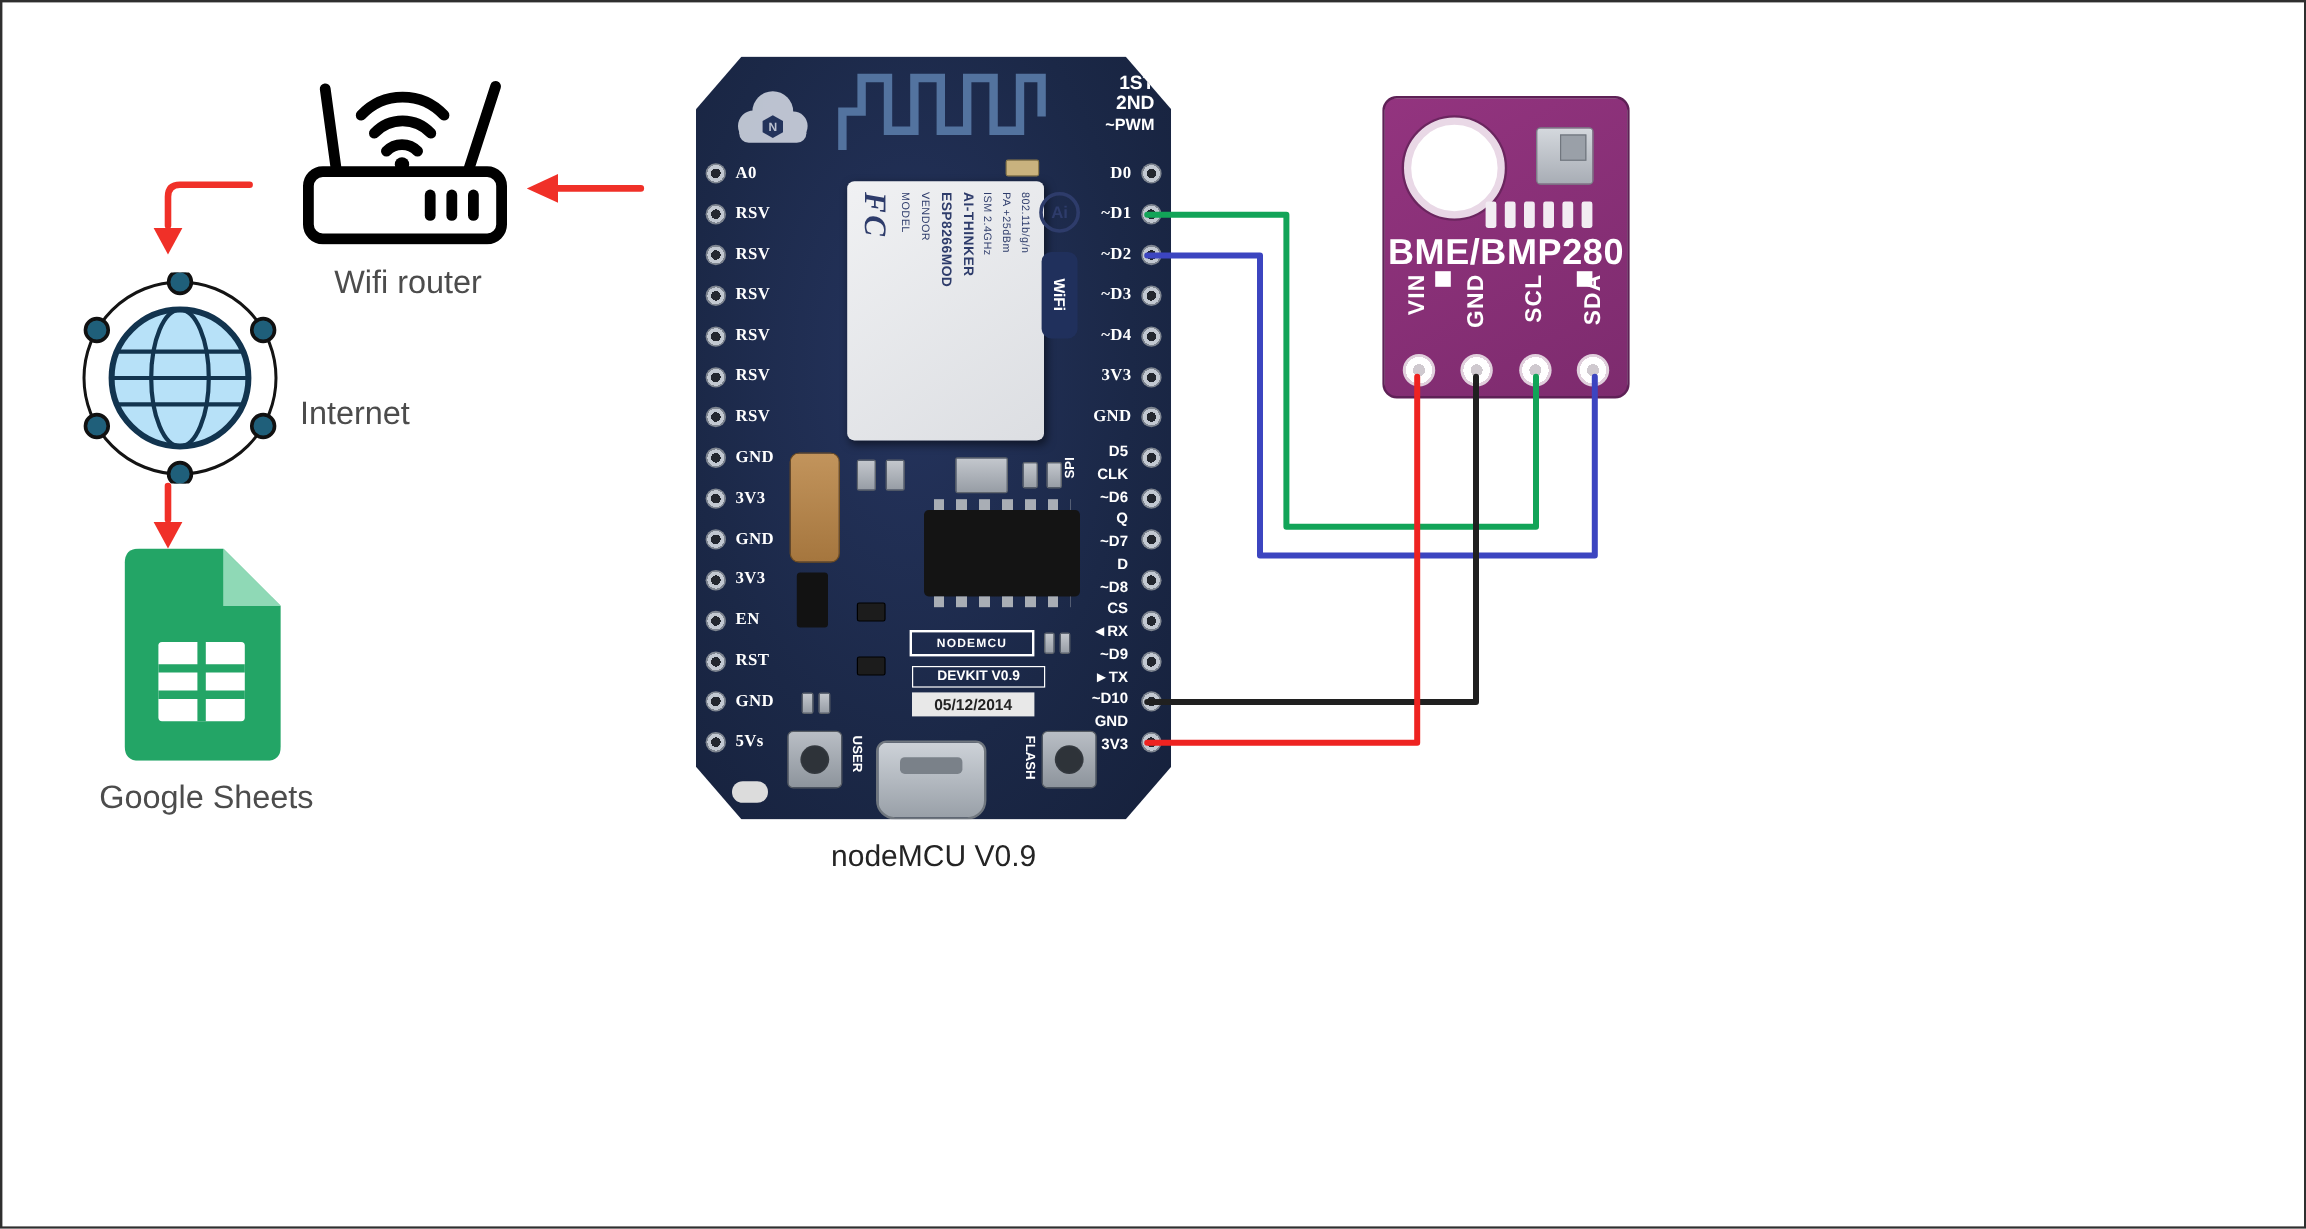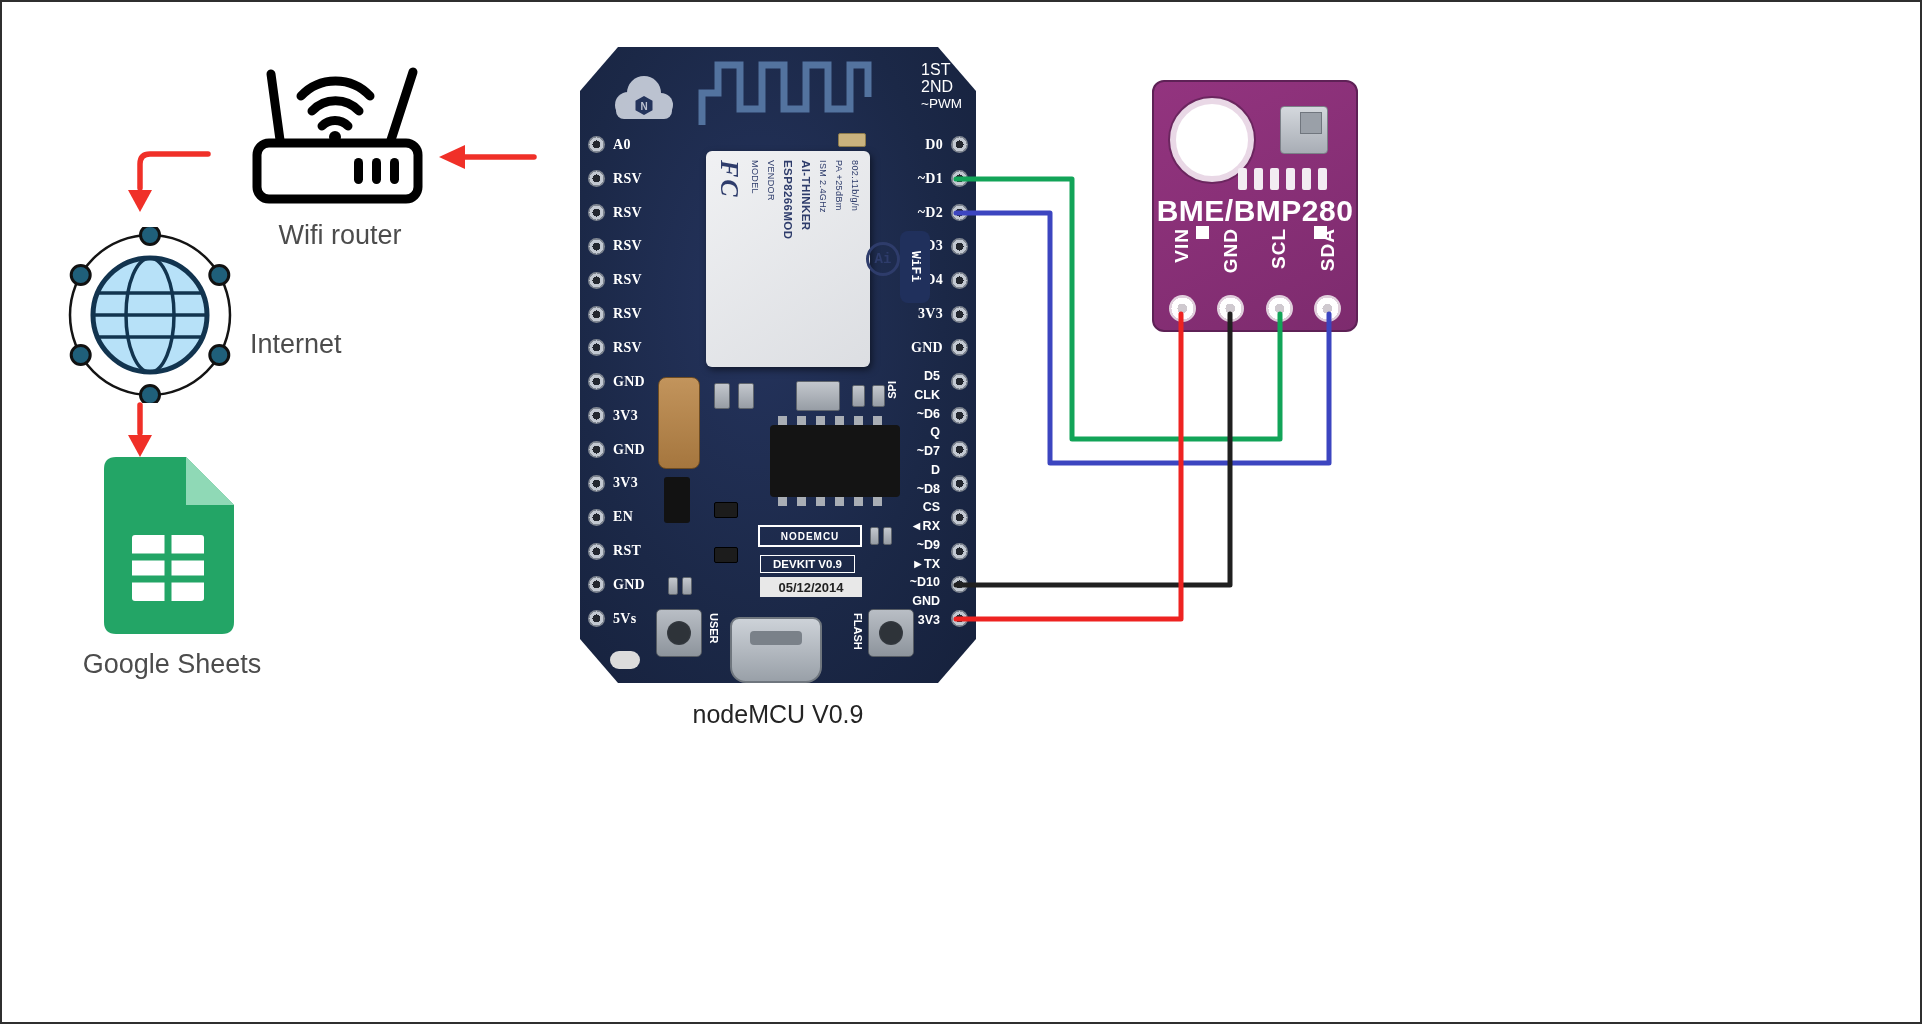--- a/index.html
+++ b/index.html
@@ -30,42 +30,42 @@
           background:radial-gradient(circle, #23272f 0 4px, #c2c8d1 4px 7px, #7e8590 7px 8.5px); }
   .pin-label { color:#fff; font-size:14px; font-weight:bold; letter-spacing:.3px; white-space:nowrap; }
   .left-pins  { position:absolute; left:8px;  top:81px; }
   .right-pins-upper { position:absolute; right:8px; top:81px; }
   .right-holes-lower { position:absolute; right:8px; top:318px; }
   .right-holes-lower .pin-row { justify-content:flex-end; }
   .right-labels-lower { position:absolute; right:36px; top:322px; height:258px;
                         display:flex; flex-direction:column; justify-content:space-between; align-items:flex-end; }
   .rpin2 { color:#fff; font-size:12.5px; font-weight:bold; white-space:nowrap; }
   .spi-label { position:absolute; right:78px; top:334px; color:#fff; font-size:11px; font-weight:bold; }
-  .top-labels { position:absolute; right:14px; top:14px; color:#fff; font-weight:normal; }
+  .top-labels { position:absolute; right:14px; top:14px; text-align:right; color:#fff; font-weight:bold; }
   .top-labels div { font-size:16px; line-height:17px; }
   .top-labels div:last-child { font-size:13.5px; }
 
   
   .esp { position:absolute; left:126px; top:104px; width:164px; height:216px;
          background:linear-gradient(145deg,#f0f1f3,#dcdee2); border-radius:6px;
          box-shadow:2px 3px 7px rgba(0,0,0,.5); display:flex; padding:9px 8px; gap:6px; color:#2e3c6b; }
   .fcc { font-family:"Liberation Serif", serif; font-style:italic; font-weight:bold; font-size:26px; letter-spacing:2px; }
   .esp-line { font-size:9px; letter-spacing:.4px; }
   .esp > .esp-line:nth-child(4), .esp > .esp-line:nth-child(5) { font-size:11.5px; font-weight:bold; }
-  .esp-right { margin-left:auto; display:flex; flex-direction:row; align-items:center;font-family:Liberation Mono, monospace; }
+  .esp-right { margin-left:auto; display:flex; flex-direction:column; align-items:center; }
   .ai-circle { width:34px; height:34px; border:3px solid #2e3c6b; border-radius:50%;
                display:flex; align-items:center; justify-content:center; font-weight:bold; font-size:14px; }
   .wifi-badge { margin-top:16px; width:30px; height:72px; background:#20305c; border-radius:8px;
                 color:#fff; font-weight:bold; font-size:13px; display:flex; align-items:center; justify-content:center; }
 
   
   .nodemcu-box { position:absolute; left:178px; top:478px; width:104px; height:22px; border:2px solid #fff;
                  color:#fff; font-weight:bold; font-size:10px; letter-spacing:1px;
                  display:flex; align-items:center; justify-content:center; }
-  .devkit-box  { position:absolute; left:180px; top:508px; width:95px; height:18px; border:1.5px solid #fff;
+  .devkit-box  { position:absolute; left:180px; top:508px; width:111px; height:18px; border:1.5px solid #fff;
                  color:#fff; font-weight:bold; font-size:11.5px;
                  display:flex; align-items:center; justify-content:center; }
   .date-box    { position:absolute; left:180px; top:530px; width:102px; height:20px; background:#e8e8e8;
                  color:#222; font-weight:bold; font-size:13px;
                  display:flex; align-items:center; justify-content:center; }
 
   
   .cap   { position:absolute; left:78px; top:330px; width:42px; height:92px; border-radius:8px;
            background:linear-gradient(#c2945c,#a5763e); border:1px solid #6e4c22; }
   .reg   { position:absolute; left:84px; top:430px; width:26px; height:46px; background:#121212; border-radius:3px; }

